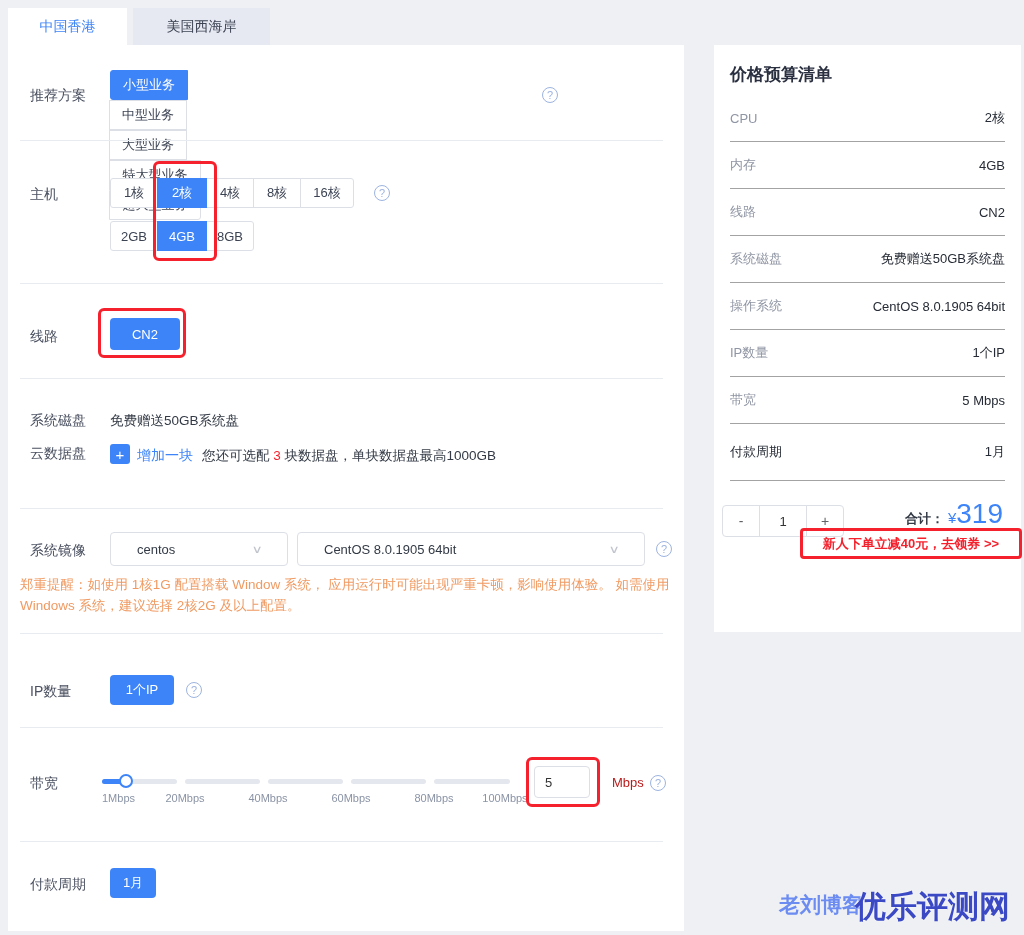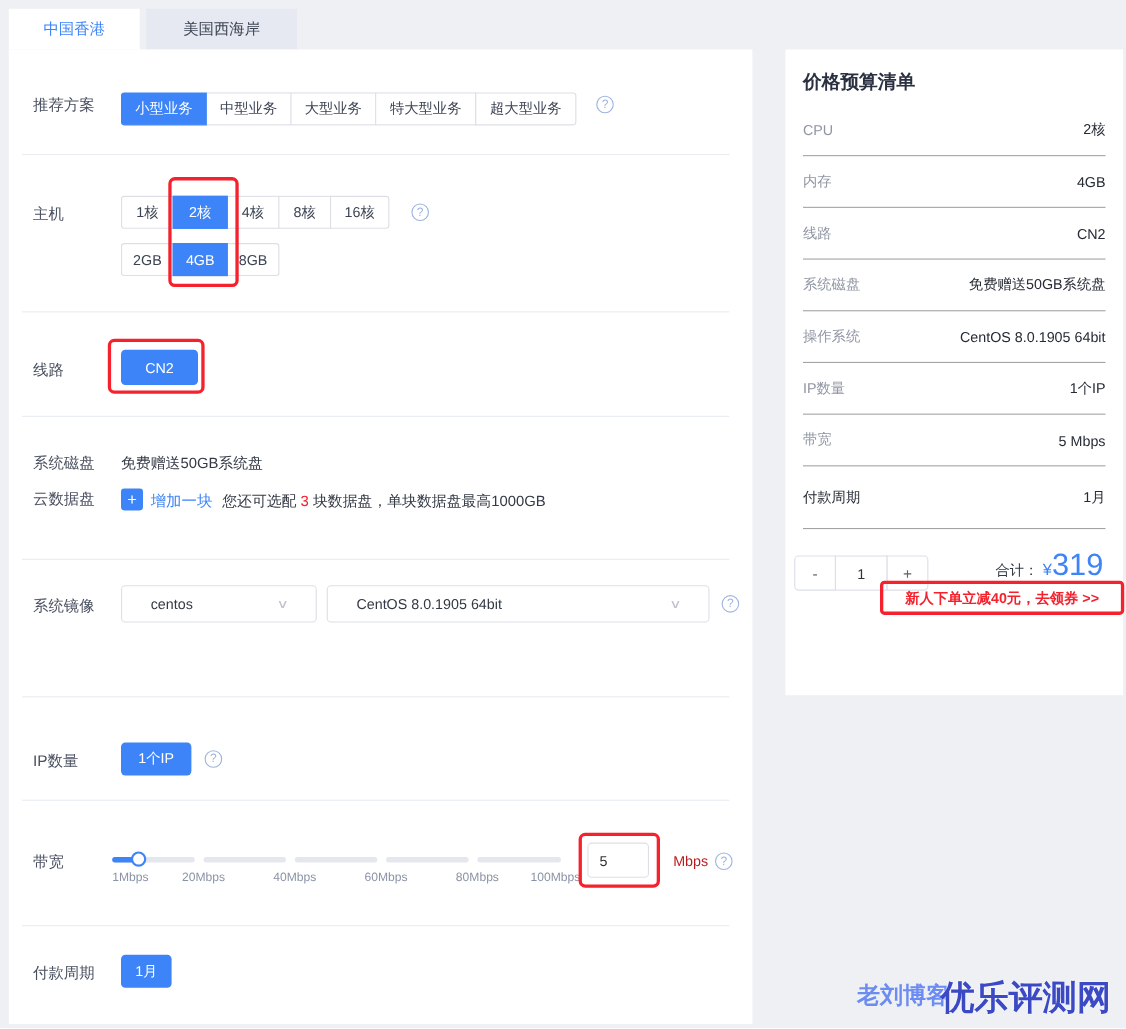--- a/index.html
+++ b/index.html
@@ -68,21 +68,21 @@
 
   .stepper { position:absolute; left:722px; top:505px; display:flex; }
   .step-btn { width:38px; height:32px; border:1px solid #dcdfe6; background:#fff; color:#606266; font-size:14px;
               display:flex; align-items:center; justify-content:center; margin-left:-1px; cursor:pointer; }
   .step-btn:first-child { margin-left:0; border-radius:4px 0 0 4px; }
   .step-btn:last-child { border-radius:0 4px 4px 0; }
   .step-qty { width:48px; height:32px; border:1px solid #dcdfe6; margin-left:-1px; background:#fff; color:#333;
               font-size:13px; display:flex; align-items:center; justify-content:center; }
 
   .total-wrap { position:absolute; right:21px; top:498px; display:flex; align-items:baseline; }
-  .total-label { font-size:13px; color:#333a45; }
+  .total-label { font-size:13px; color:#333a45;font-weight:bold; }
   .total-currency { font-size:15px; color:#3d84f8; margin-left:4px; }
   .total-amount { font-size:28px; color:#3d84f8; }
 
   .promo { position:absolute; left:800px; top:528px; width:222px; height:31px; border:3px solid #f5222d;
            border-radius:4px; display:flex; align-items:center; justify-content:center; }
   .promo-text { font-size:13px; color:#f5222d; font-weight:bold; white-space:nowrap; cursor:pointer; }
 
   .submit { position:absolute; left:729px; top:580px; width:276px; height:31px; background:#3d84f8; border:none;
             border-radius:4px; color:#fff; font-size:14px; cursor:pointer; font-family:inherit; }
 
@@ -95,21 +95,21 @@
 <body>
 
 <div id="app">
 
   <div class="tab tab-active">中国香港</div>
   <div class="tab tab-inactive">美国西海岸</div>
 
   <div class="panel-main"></div>
 
   <div class="row-label" style="left:30px;top:87px;">推荐方案</div>
-  <div class="btn-group" style="left:110px;top:84px;">
+  <div class="btn-group" style="left:110px;top:70px;flex-direction:column;">
     <div class="btn btn-sel" style="width:78px;">小型业务</div>
     <div class="btn" style="width:78px;">中型业务</div>
     <div class="btn" style="width:78px;">大型业务</div>
     <div class="btn" style="width:92px;">特大型业务</div>
     <div class="btn" style="width:92px;">超大型业务</div>
   </div>
   <div class="help" style="left:542px;top:87px;">?</div>
 
   <div class="divider" style="top:140px;"></div>
 
@@ -151,20 +151,21 @@
   <div class="select" style="left:110px;top:532px;width:178px;">
     <span>centos</span>
     <span class="chevron">∨</span>
   </div>
   <div class="select" style="left:297px;top:532px;width:348px;">
     <span>CentOS 8.0.1905 64bit</span>
     <span class="chevron">∨</span>
   </div>
   <div class="help" style="left:656px;top:541px;">?</div>
 
+  <div class="warning">郑重提醒：如使用 1核1G 配置搭载 Window 系统， 应用运行时可能出现严重卡顿，影响使用体验。 如需使用 Windows 系统，建议选择 2核2G 及以上配置。</div>
 
   <div class="divider" style="top:633px;"></div>
 
   <div class="row-label" style="left:30px;top:683px;">IP数量</div>
   <div class="btn-solo" style="left:110px;top:675px;width:64px;">1个IP</div>
   <div class="help" style="left:186px;top:682px;">?</div>
 
   <div class="divider" style="top:727px;"></div>
 
   <div class="row-label" style="left:30px;top:775px;">带宽</div>

